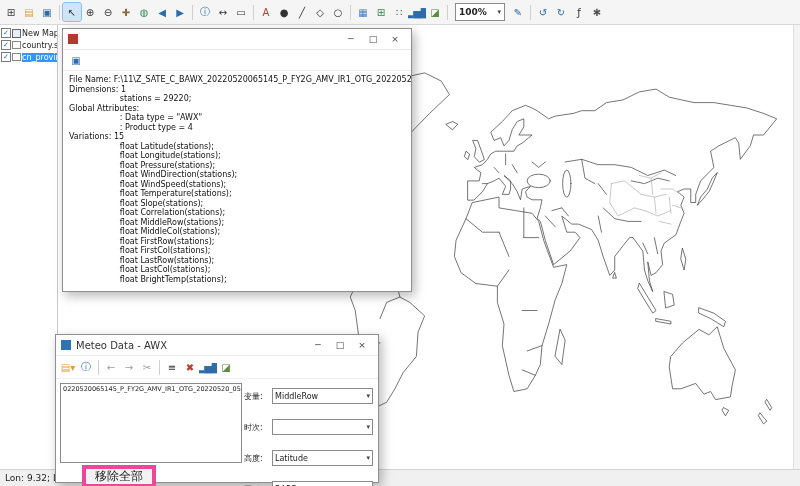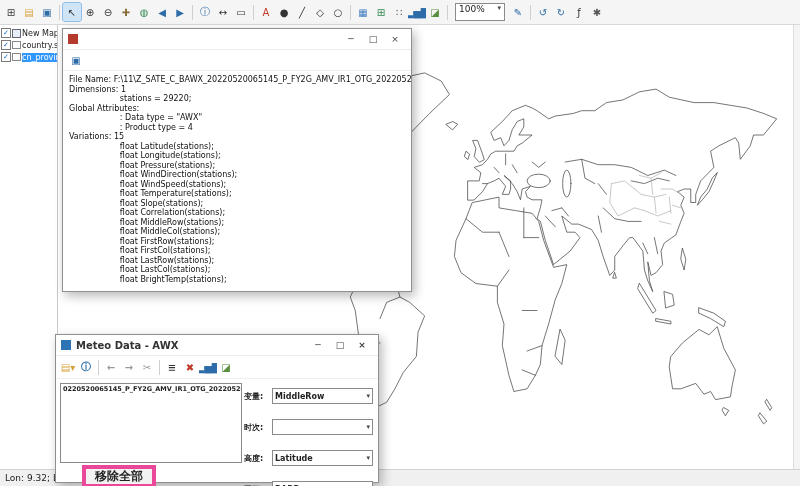--- a/index.html
+++ b/index.html
@@ -7,21 +7,21 @@
        font-family:"DejaVu Sans","Liberation Sans",sans-serif;color:#222;}
 
   
   .toolbar{position:absolute;top:0;left:0;right:0;height:24px;background:#f5f5f5;
            border-bottom:1px solid #d8d8d8;display:flex;align-items:center;padding:0 2px;z-index:5;}
   .tb-btn{width:18px;height:18px;display:inline-flex;align-items:center;justify-content:center;
           font-size:10px;border-radius:2px;overflow:hidden;flex:none;cursor:default;}
   .tb-btn.active{background:#cfe4f7;outline:1px solid #8fbfe8;}
   .tb-sep{width:1px;height:15px;background:#cfcfcf;margin:0 3px;flex:none;}
   .tb-combo{height:16px;min-width:42px;border:1px solid #8a8a8a;background:#fff;font-size:9px;
-            display:inline-flex;align-items:flex-start;justify-content:space-between;padding:0 3px;margin:0 4px;flex:none;}
+            display:inline-flex;align-items:center;justify-content:space-between;padding:0 3px;margin:0 4px;flex:none;font-weight:bold;}
   .tb-combo .caret{font-size:7px;color:#444;margin-left:3px;}
 
   
   .legend{position:absolute;top:25px;left:0;width:57px;bottom:16px;background:#fff;
           border-right:1px solid #c9c9c9;padding-top:2px;font-size:8px;z-index:2;}
   .legend-item{display:flex;align-items:center;height:12px;white-space:nowrap;overflow:hidden;}
   .cb{width:8px;height:8px;border:1px solid #7a7a7a;background:#fff;color:#1a66cc;font-size:7px;
       line-height:8px;text-align:center;margin:0 1px;flex:none;}
   .lg-frame{width:7px;height:7px;border:1px solid #667;background:#e8eef8;margin-right:1px;flex:none;}
   .lg-sym{width:7px;height:6px;border:1px solid #888;background:#fdfdfd;margin-right:1px;flex:none;}
@@ -46,21 +46,21 @@
              border-bottom:1px solid #ececec;padding:0 5px;font-size:10px;color:#333;}
   .dlg-icon{width:10px;height:10px;margin-right:5px;flex:none;}
   .dlg-btns{margin-left:auto;display:flex;}
   .dlg-btn{width:22px;height:18px;display:flex;align-items:center;justify-content:center;
            font-size:9px;color:#444;}
 
   .meta-dialog{left:62px;top:28px;width:348px;height:262px;}
   .meta-toolbar{height:20px;border-bottom:1px solid #efefef;display:flex;align-items:center;padding:0 4px;}
   .meta-content{padding:4px 6px;font-size:8px;line-height:9.5px;white-space:pre;overflow:hidden;color:#111;}
 
-  .meteo-dialog{left:55px;top:334px;width:322px;height:147px;font-weight:bold;}
+  .meteo-dialog{left:55px;top:334px;width:322px;height:147px;}
   .meteo-toolbar{height:22px;display:flex;align-items:center;padding:0 3px;border-bottom:1px solid #efefef;}
   .meteo-body{position:relative;height:103px;}
   .file-list{position:absolute;left:4px;top:4px;width:176px;height:76px;border:1px solid #8a8a8a;
              background:#fff;font-size:6.5px;padding:1px 2px;overflow:hidden;white-space:nowrap;}
   .remove-btn{position:absolute;left:26px;top:86px;width:66px;height:15px;border:4px solid #ec4899;
               background:#f2f2f2;font-size:12px;display:flex;align-items:center;justify-content:center;}
   .form{position:absolute;left:188px;top:3px;right:5px;}
   .form-row{display:flex;align-items:center;height:28px;margin-bottom:3px;}
   .f-label{width:28px;font-size:8px;flex:none;}
   .combo{flex:1;height:14px;border:1px solid #8a8a8a;background:#fff;font-size:8px;

